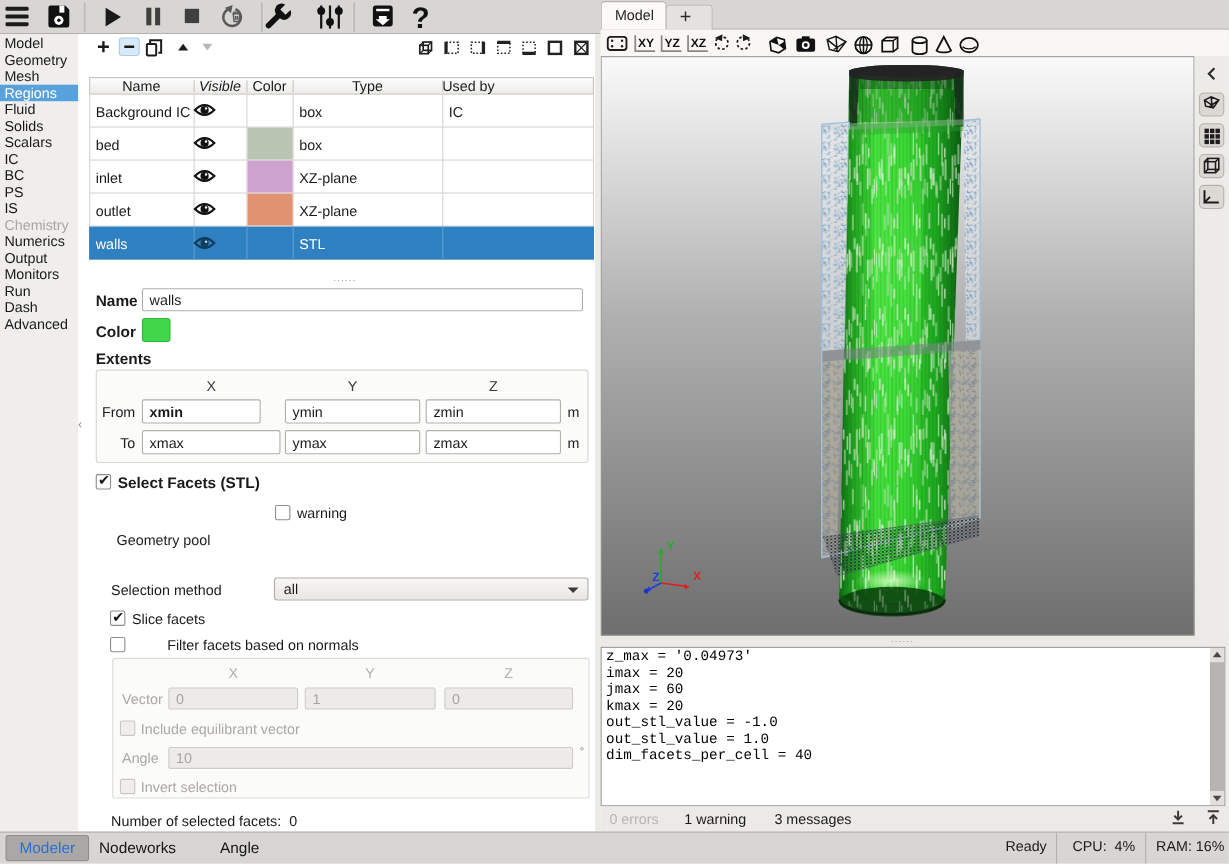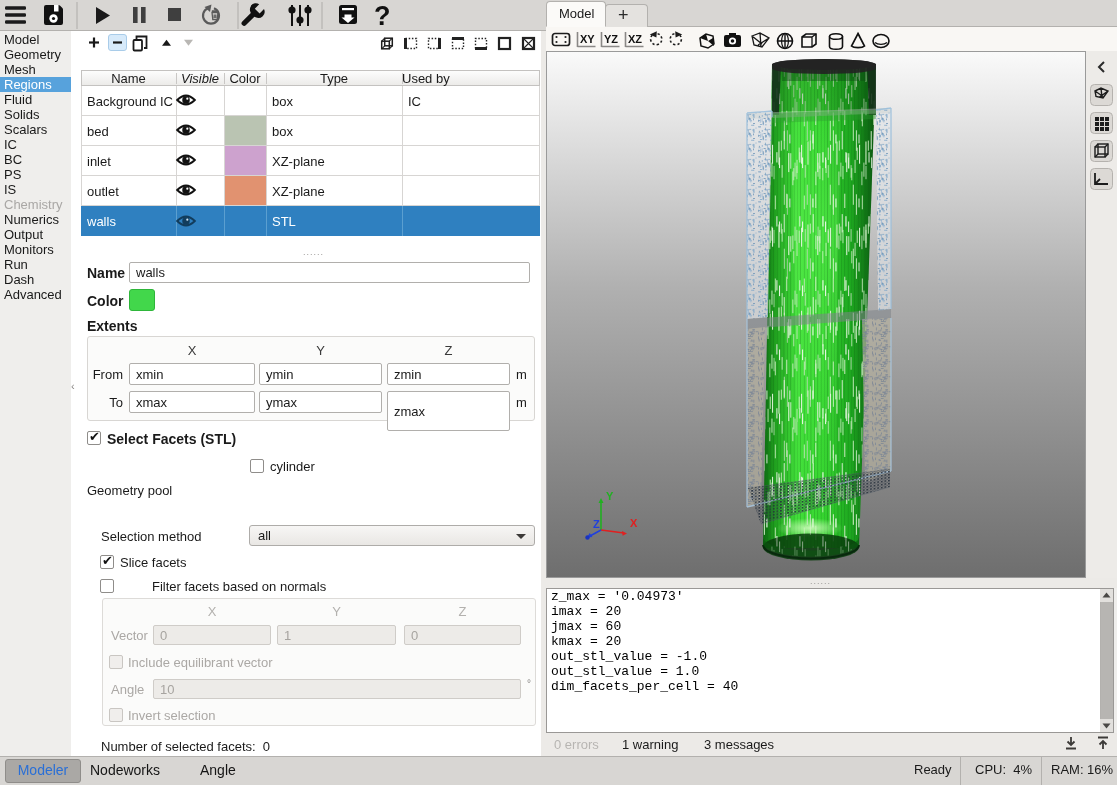--- a/index.html
+++ b/index.html
@@ -199,35 +199,35 @@
 <div class="txt b" style="left:87px;top:265px;font-size:14px;">Name</div>
 <div class="inp" style="left:129px;top:262px;width:401px;height:21px;">walls</div>
 <div class="txt b" style="left:87px;top:293px;font-size:14px;">Color</div>
 <div class="abs" style="left:129px;top:289px;width:26px;height:22px;background:#42d74b;border:1px solid #2eb63a;border-radius:3px;box-sizing:border-box;"></div>
 <div class="txt b" style="left:87px;top:318px;font-size:14px;">Extents</div>
 <div class="abs" style="left:87px;top:336px;width:448px;height:85px;background:#fbfbfa;border:1px solid #d8d6d3;border-radius:3px;box-sizing:border-box;"></div>
 <div class="txt" style="left:129px;top:343px;width:126px;text-align:center;color:#3a3a3a;">X</div>
 <div class="txt" style="left:259px;top:343px;width:123px;text-align:center;color:#3a3a3a;">Y</div>
 <div class="txt" style="left:387px;top:343px;width:123px;text-align:center;color:#3a3a3a;">Z</div>
 <div class="txt" style="left:91px;top:367px;width:32px;text-align:right;">From</div>
-<div class="inp" style="left:129px;top:363px;width:126px;height:22px;">xmin</div>
+<div class="inp" style="left:129px;top:363px;width:108px;height:22px;font-weight:bold;">xmin</div>
 <div class="inp" style="left:259px;top:363px;width:123px;height:22px;">ymin</div>
 <div class="inp" style="left:387px;top:363px;width:123px;height:22px;">zmin</div>
 <div class="txt" style="left:516px;top:367px;">m</div>
 <div class="txt" style="left:91px;top:395px;width:32px;text-align:right;">To</div>
 <div class="inp" style="left:129px;top:391px;width:126px;height:22px;">xmax</div>
 <div class="inp" style="left:259px;top:391px;width:123px;height:22px;">ymax</div>
-<div class="inp" style="left:387px;top:391px;width:123px;height:40px;">zmax</div>
+<div class="inp" style="left:387px;top:391px;width:123px;height:22px;">zmax</div>
 <div class="txt" style="left:516px;top:395px;">m</div>
 
 <div class="cb chk" style="left:87px;top:431px;"></div>
 <div class="txt b" style="left:107px;top:431px;font-size:14px;">Select Facets (STL)</div>
 <div class="cb" style="left:250px;top:459px;"></div>
-<div class="txt" style="left:270px;top:459px;">cylinder</div>
-<div class="txt" style="left:87px;top:483px;">Geometry pool</div>
+<div class="txt" style="left:270px;top:459px;">warning</div>
+<div class="txt" style="left:106px;top:483px;">Geometry pool</div>
 <div class="txt" style="left:101px;top:529px;">Selection method</div>
 <div class="abs" style="left:249px;top:525px;width:286px;height:21px;background:linear-gradient(#f7f6f5,#e9e7e4);border:1px solid #aeaca9;border-radius:3px;box-sizing:border-box;"></div>
 <div class="txt" style="left:258px;top:528px;">all</div>
 <svg class="abs" style="left:515px;top:533px;" width="12" height="8">
     <path d="M1 1l5 5 5-5z" fill="#3c3a38"></path>
   </svg>
 <div class="cb chk" style="left:100px;top:555px;"></div>
 <div class="txt" style="left:120px;top:555px;">Slice facets</div>
 <div class="cb" style="left:100px;top:579px;"></div>
 <div class="txt" style="left:120px;top:579px;margin-left:32px;">Filter facets based on normals</div>

